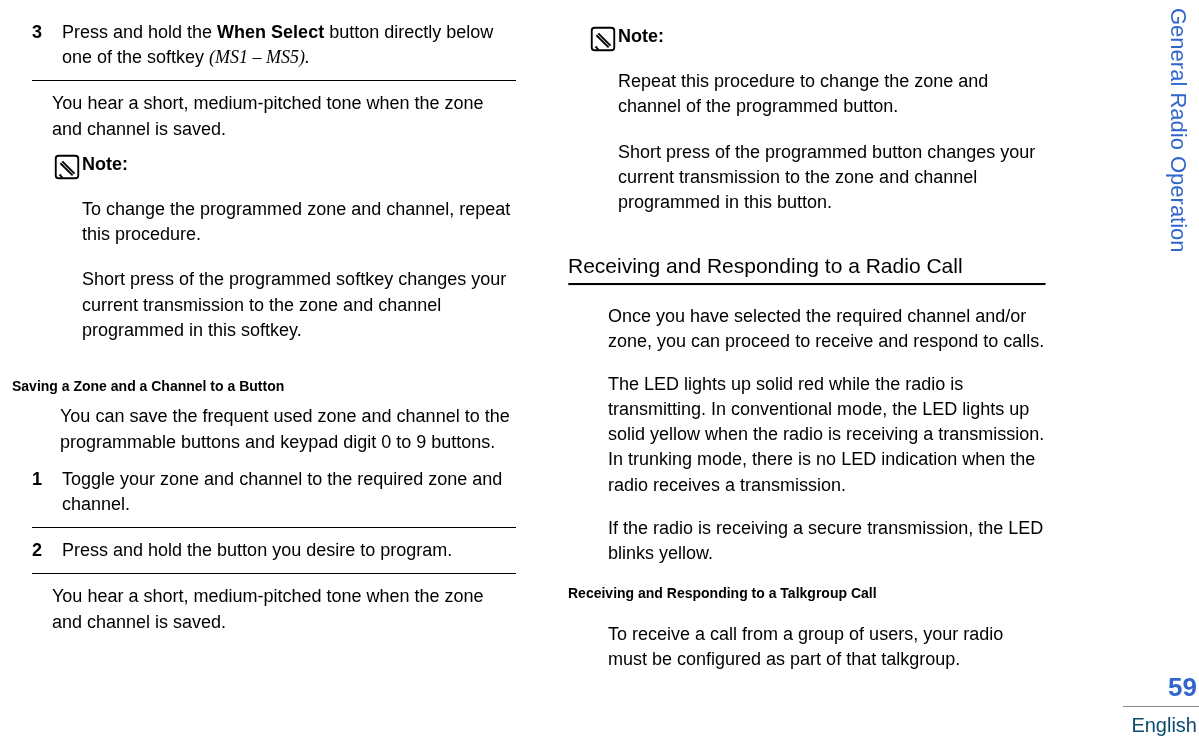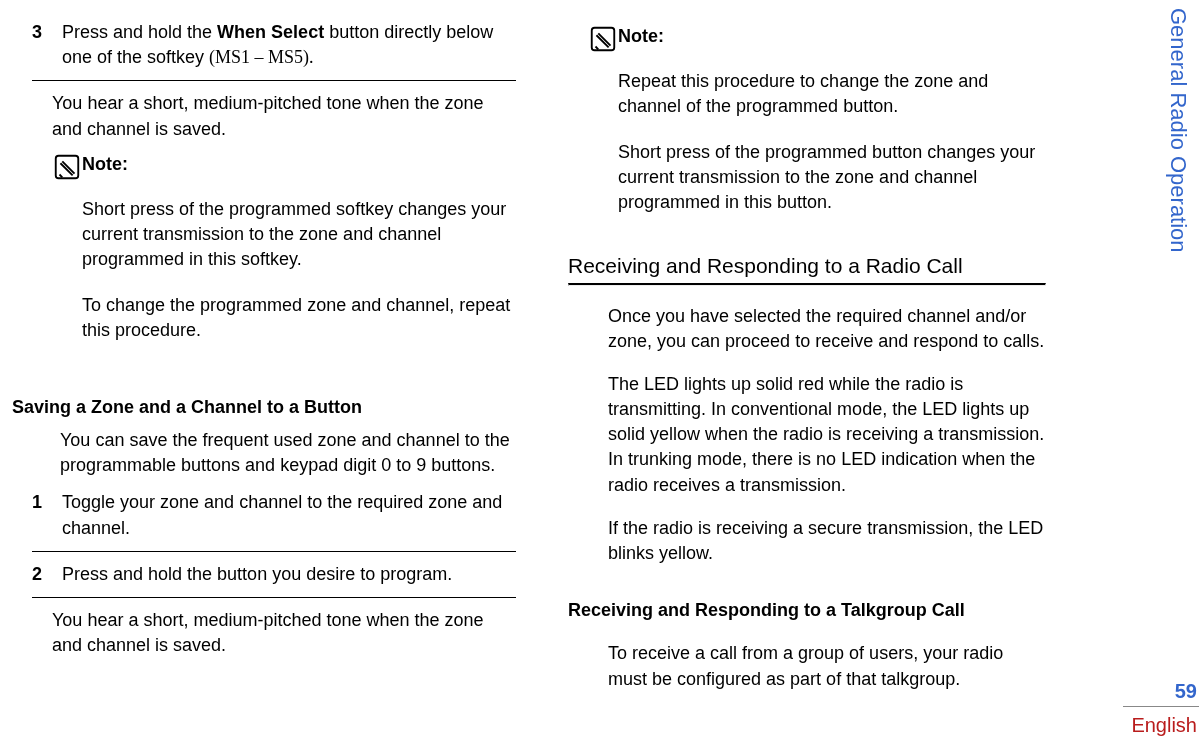--- a/index.html
+++ b/index.html
@@ -33,29 +33,29 @@
     top: 8px;
     writing-mode: vertical-rl;
     color: #3366cc;
     font-size: 22px;
   }
   .pagenum {
     position: absolute;
     right: 2px;
     bottom: 44px;
     color: #3366cc;
-    font-size: 20px;
+    font-size: 26px;
     font-weight: bold;
   }
   .lang {
     position: absolute;
     right: 2px;
     bottom: 10px;
     font-size: 20px;
-    color: #b91c1c;
+    color: #0c4a6e;
   }
   .lang::before {
     content: "";
     position: absolute;
     top: -5px;
     left: -8px;
     right: -150px;
     height: 1px;
     background: #888;
   }
@@ -88,30 +88,30 @@
   .note-icon {
     width: 30px;
     height: 30px;
     flex: none;
   }
   .note-icon svg { width: 30px; height: 30px; }
   .note-title { font-weight: bold; }
   .note-body p { margin: 20px 0; }
   .heading-sub {
     font-weight: bold;
-    font-size: 18px;
-    margin: 32px 0 8px 0;
+    font-size: 14px;
+    margin: 14px 0 8px 0;
   }
   .heading-main {
     font-weight: normal;
     font-size: 21px;
     margin: 16px 0 0 0;
   }
   .intro { margin: 8px 0 12px 48px; }
-  .serif { font-family: 'Times New Roman', Times, serif; }
+  .serif { font-family: 'Times New Roman', Times, serif; font-style: italic; }
 </style>
 </head>
 <body>
 
 <div class="page">
 
   <div class="col">
 
     <div class="step">
       <div class="stepnum">3</div>
@@ -126,22 +126,22 @@
 
     <div class="note">
       <div class="note-icon">
         <svg viewBox="0 0 32 32">
             <rect x="4" y="4" width="24" height="24" rx="3" fill="none" stroke="#000" stroke-width="2"></rect>
             <path d="M11 10 L24 23 M9 12 L22 25 M8 24 L11 27" stroke="#000" stroke-width="2" fill="none"></path>
           </svg>
       </div>
       <div class="note-body">
         <div class="note-title">Note:</div>
+        <p>To change the programmed zone and channel, repeat this procedure.</p>
         <p>Short press of the programmed softkey changes your current transmission to the zone and channel programmed in this softkey.</p>
-        <p>To change the programmed zone and channel, repeat this procedure.</p>
       </div>
     </div>
 
     <div class="heading-sub">Saving a Zone and a Channel to a Button</div>
 
     <div class="intro">You can save the frequent used zone and channel to the programmable buttons and keypad digit 0 to 9 buttons.</div>
 
     <div class="step">
       <div class="stepnum">1</div>
       <div>Toggle your zone and channel to the required zone and channel.</div>

